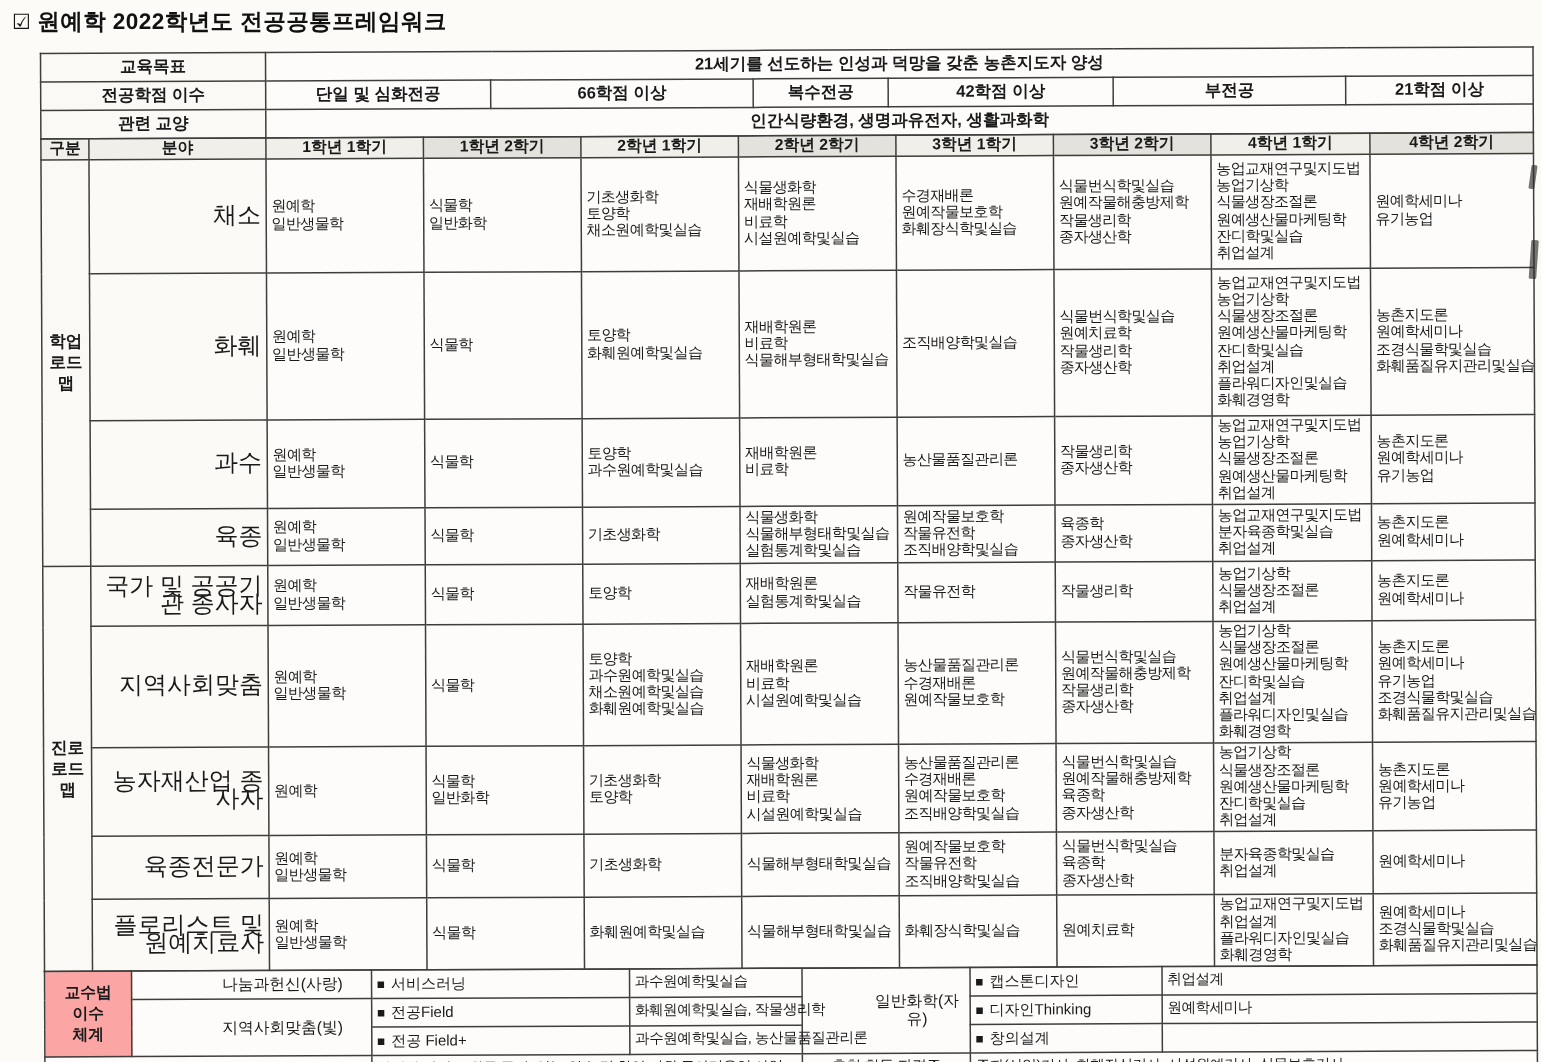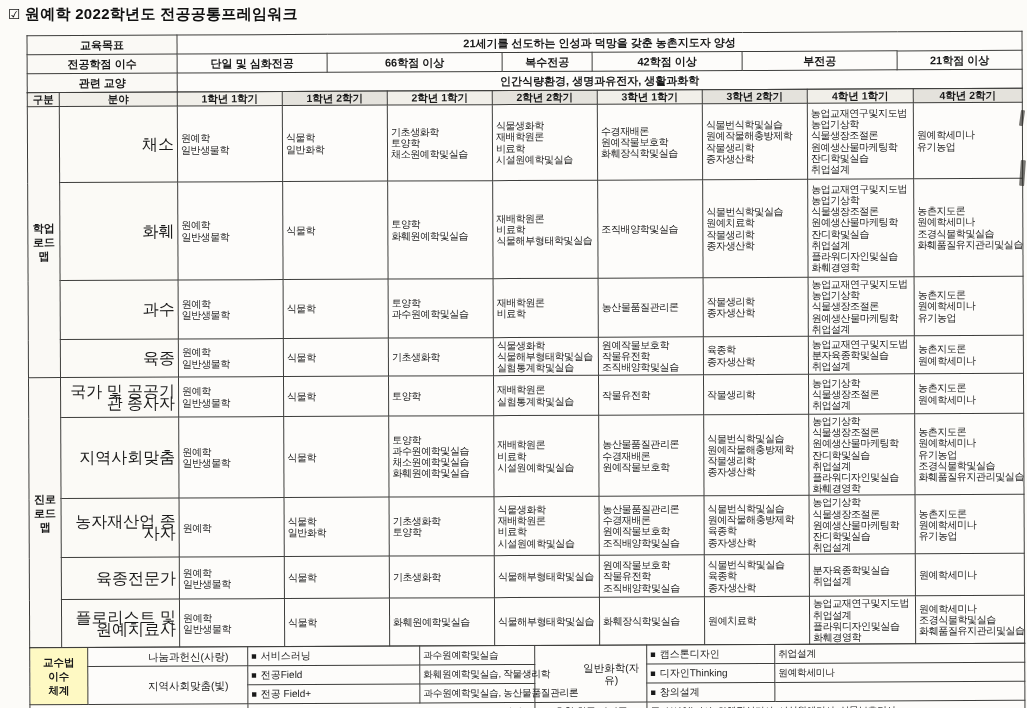--- a/index.html
+++ b/index.html
@@ -43,21 +43,21 @@
   }
   .main td.field{
     text-align:right;font-size:16px;line-height:12px;background:#fbfaf6;
   }
   .main td.courses{vertical-align:middle;}
   .main td.courses div{white-space:nowrap;letter-spacing:-0.4px;}
   
   .foot td{height:16px;font-size:10px;line-height:12px;}
   .foot .side{
     text-align:center;font-weight:bold;white-space:pre-line;
-    font-size:10.5px;line-height:14px;background:#fef9c3;
+    font-size:10.5px;line-height:14px;background:#fca5a5;
   }
   .foot .cat{text-align:center;font-size:10.5px;padding-left:44px;}
   .foot .method{white-space:nowrap;}
   .foot .bullet{font-size:9px;margin-right:4px;}
   .foot .val{white-space:nowrap;letter-spacing:-0.3px;font-size:9.7px;}
   .foot .lbl2{text-align:center;font-size:10px;letter-spacing:-0.3px;white-space:nowrap;}
   
   .artifact{position:absolute;background:#2e2c28;opacity:.65;border-radius:1px;}
   .a1{right:3px;top:110px;width:4px;height:16px;transform:rotate(8deg);}
   .a2{right:2px;top:160px;width:5px;height:26px;transform:rotate(4deg);}

